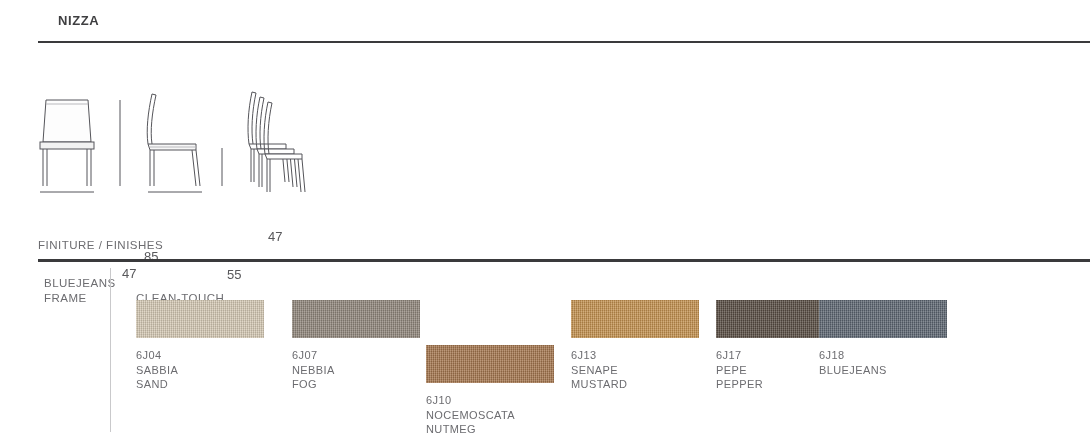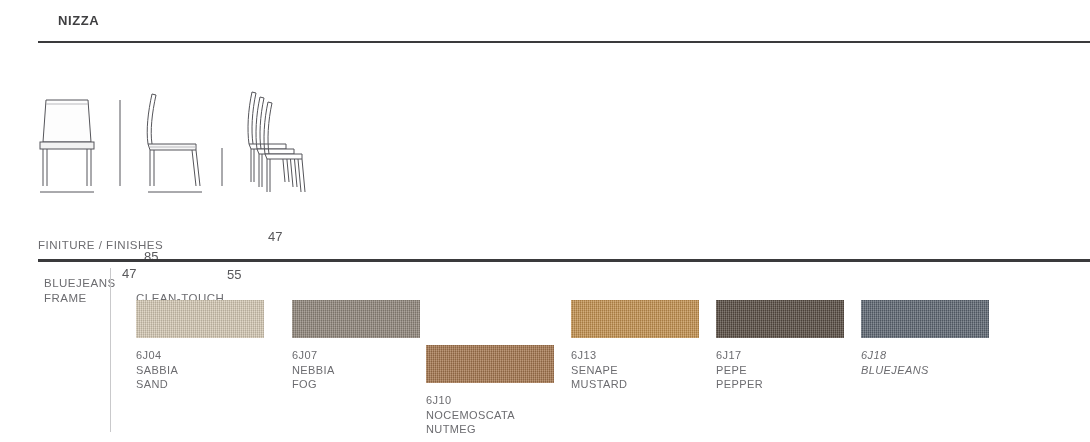--- a/index.html
+++ b/index.html
@@ -301,21 +301,21 @@
         </div>
       </div>
       <div class="swatch-item" style="left: 580px;">
         <div class="swatch-chip" style="background-color: rgb(88, 76, 66);"></div>
         <div class="swatch-caption">
           <div>6J17</div>
           <div>PEPE</div>
           <div>PEPPER</div>
         </div>
       </div>
-      <div class="swatch-item" style="left: 725px; font-style: italic;">
+      <div class="swatch-item" style="left: 683px;">
         <div class="swatch-chip" style="background-color: rgb(93, 102, 114);"></div>
         <div class="swatch-caption">
           <div>6J18</div>
           <div>BLUEJEANS</div>
         </div>
       </div>
     </div>
 
 </div>
 

